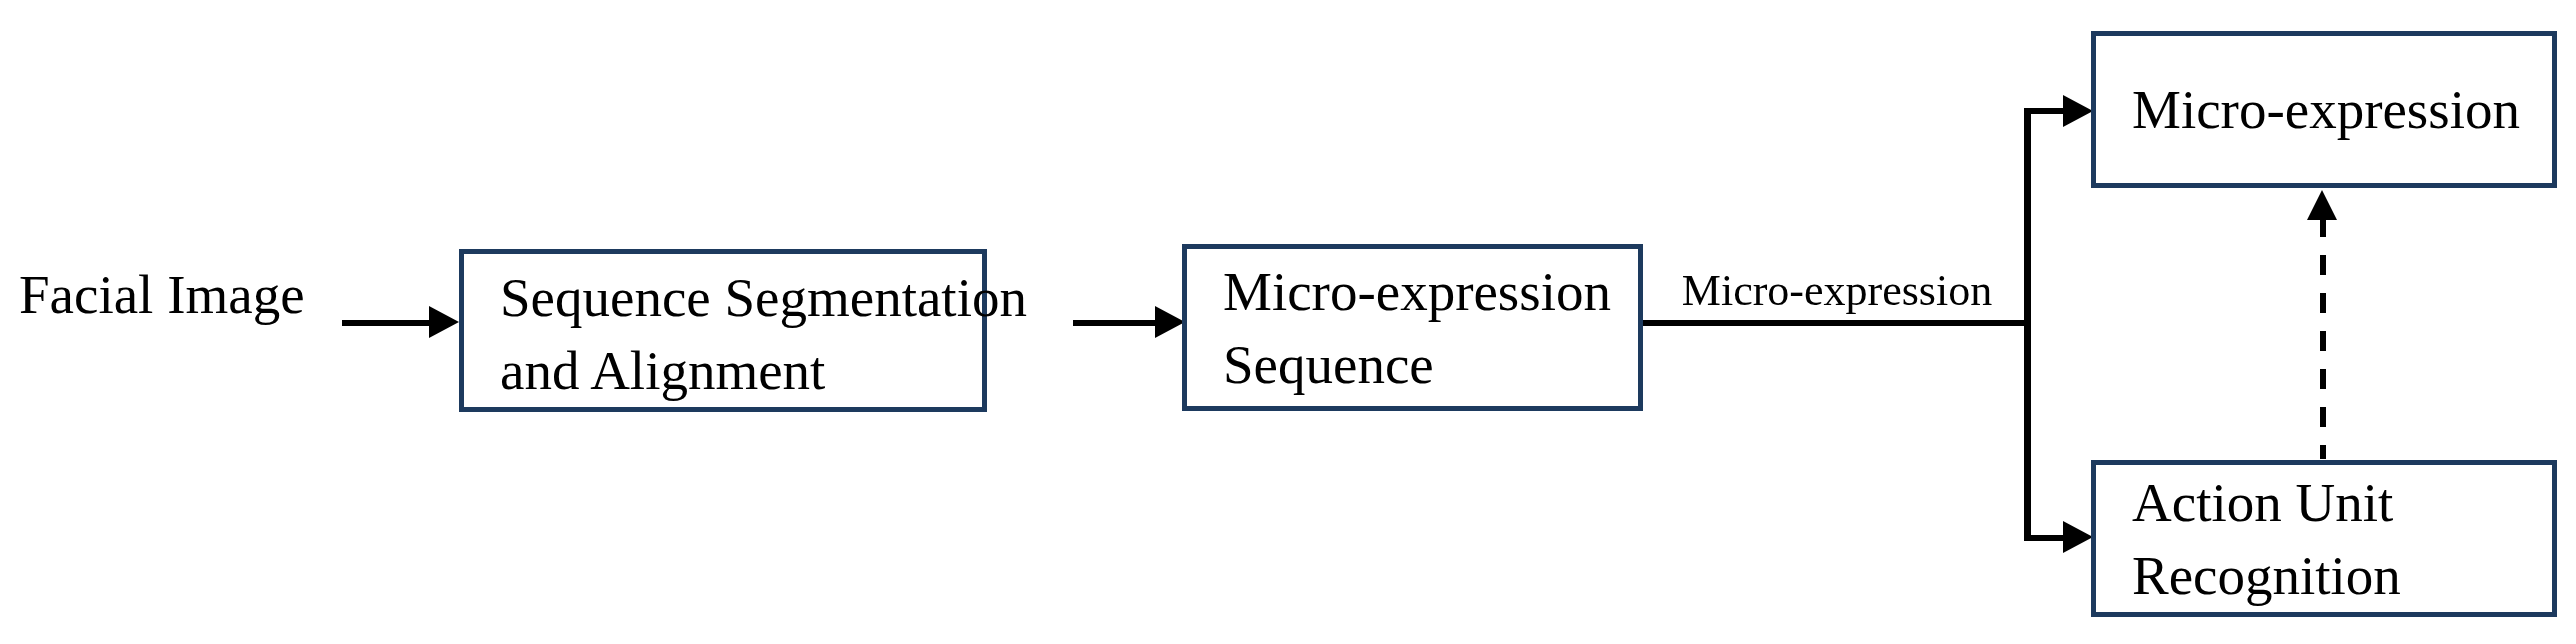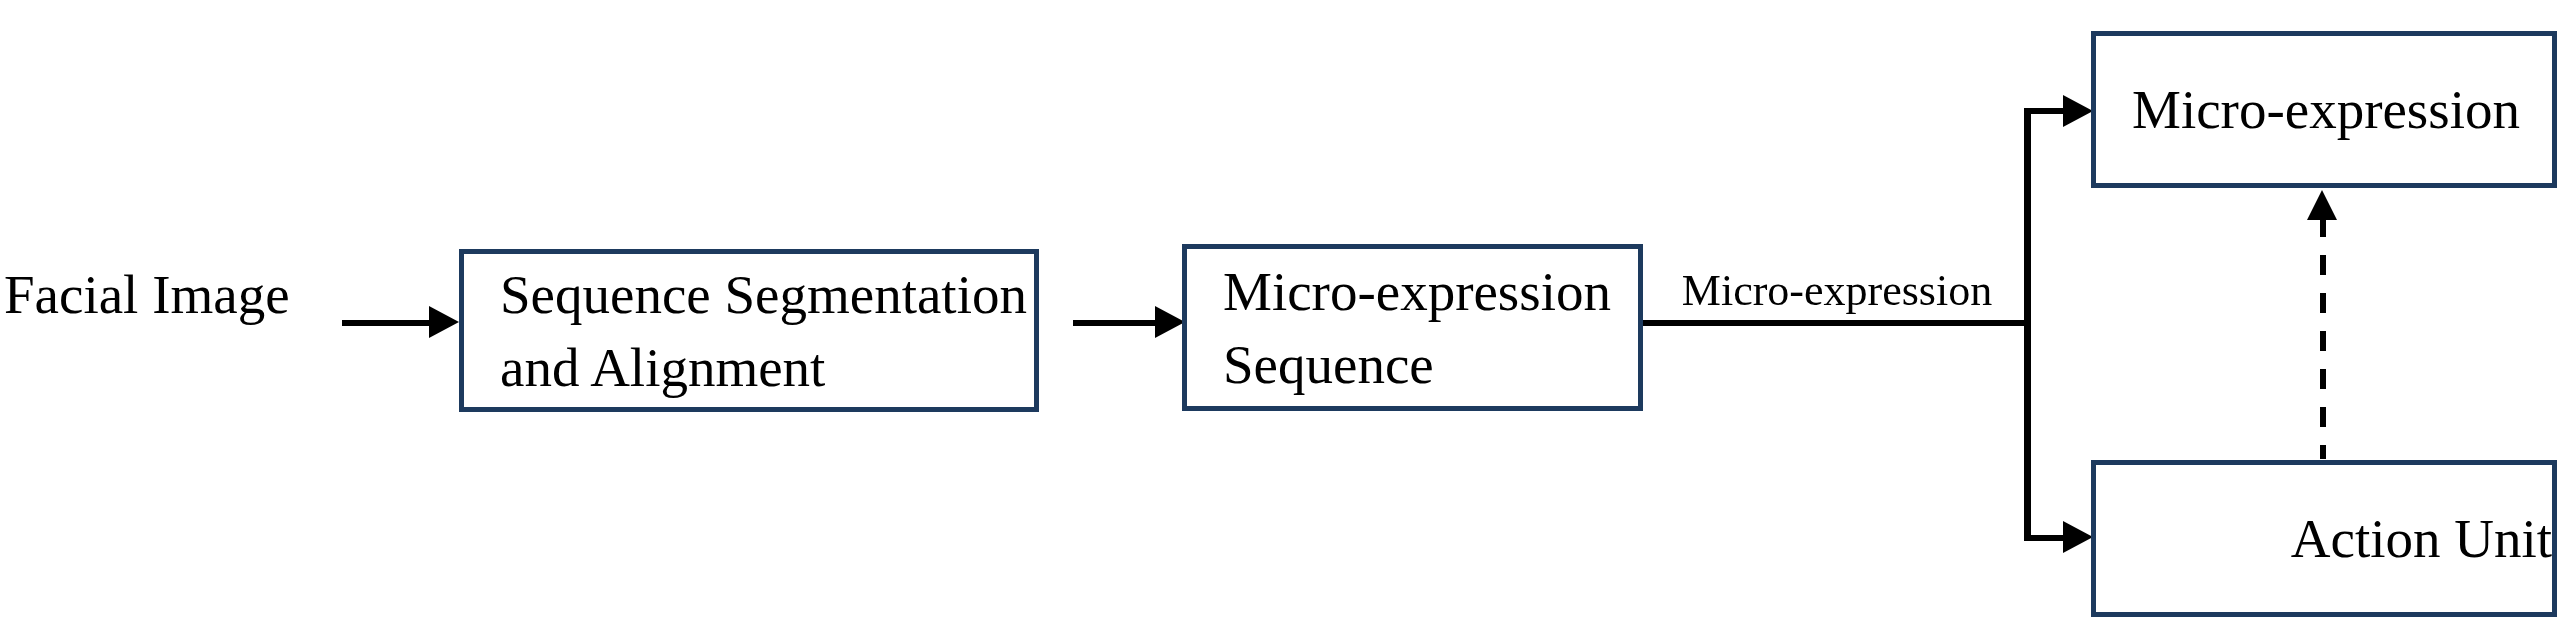--- a/index.html
+++ b/index.html
@@ -51,25 +51,25 @@
     background: repeating-linear-gradient(to bottom, #000000 0 20.3px, transparent 20.3px 38px);
   }
   .edge-label {
     position: absolute;
     font-size: 44px;
     line-height: 47px;
     text-align: center;
     white-space: nowrap;
   }
   
-  #seg-box { left: 459px;  top: 249px; width: 580px; height: 163px; }
+  #seg-box { left: 459px;  top: 249px; width: 528px; height: 163px; justify-content: flex-end; }
   #det-box { left: 1182px; top: 244px; width: 461px; height: 167px; }
   #cls-box { left: 2091px; top: 31px;  width: 466px; height: 157px; }
-  #au-box  { left: 2091px; top: 460px; width: 466px; height: 157px; text-align: right; }
-  #source-label { left: 4px; top: 258px; }
+  #au-box  { left: 2091px; top: 460px; width: 466px; height: 157px; }
+  #source-label { left: 19px; top: 258px; }
   #arrow1-line { left: 342px;  top: 320px; width: 87px; }
   #arrow1-head { left: 429px;  top: 306px; }
   #arrow2-line { left: 1073px; top: 320px; width: 82px; }
   #arrow2-head { left: 1155px; top: 306px; }
   #main-line   { left: 1643px; top: 320px; width: 388px; }
   #me-edge-label { left: 1657px; top: 267px; width: 360px; }
   #branch-vline { left: 2024px; top: 108px; height: 433px; }
   #top-branch-line { left: 2024px; top: 108px; width: 40px; }
   #top-branch-head { left: 2063px; top: 95px; }
   #bottom-branch-line { left: 2024px; top: 535px; width: 40px; }
@@ -112,19 +112,20 @@
 
   <div class="node-box" id="cls-box">
     <div>Micro-expression</div>
   </div>
 
   <div class="hline" id="bottom-branch-line"></div>
   <div class="head-right" id="bottom-branch-head"></div>
 
   <div class="node-box" id="au-box">
     <div>Action Unit</div>
+    <div>Recognition</div>
   </div>
 
   <div class="dashed-vline" id="dashed-line"></div>
   <div class="head-up" id="dashed-head"></div>
 
 </div>
 
 
 </body></html>

